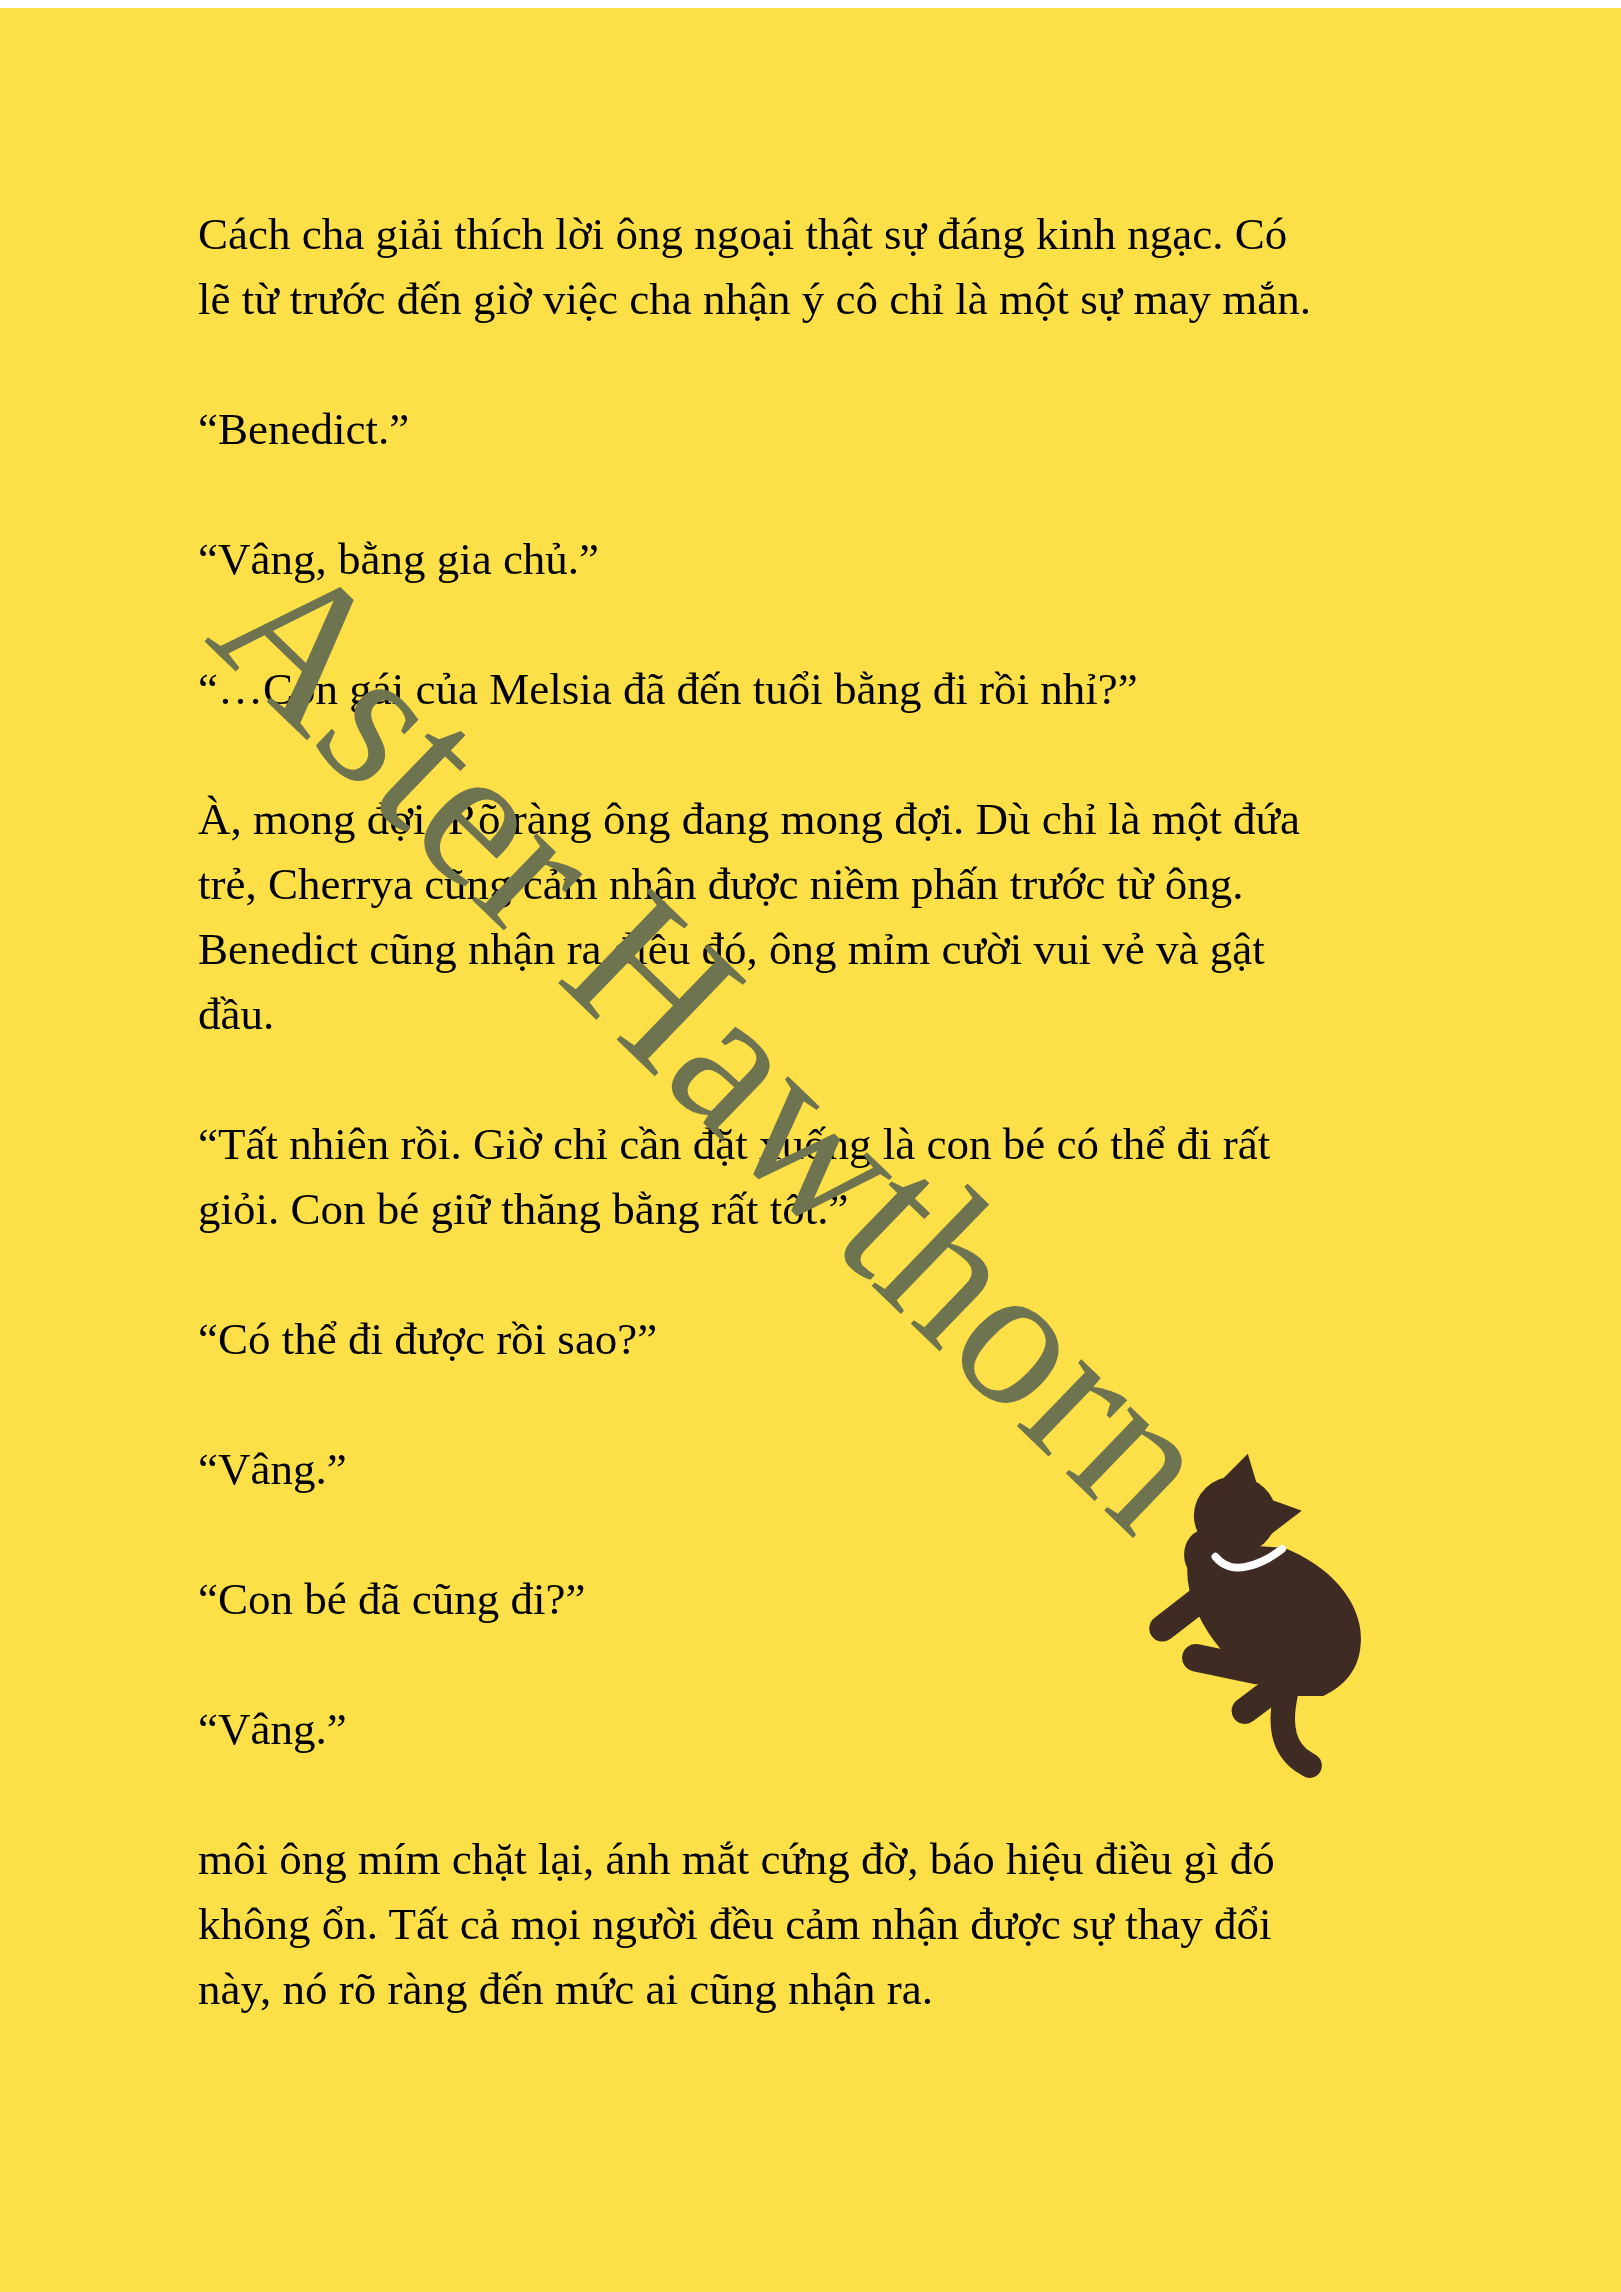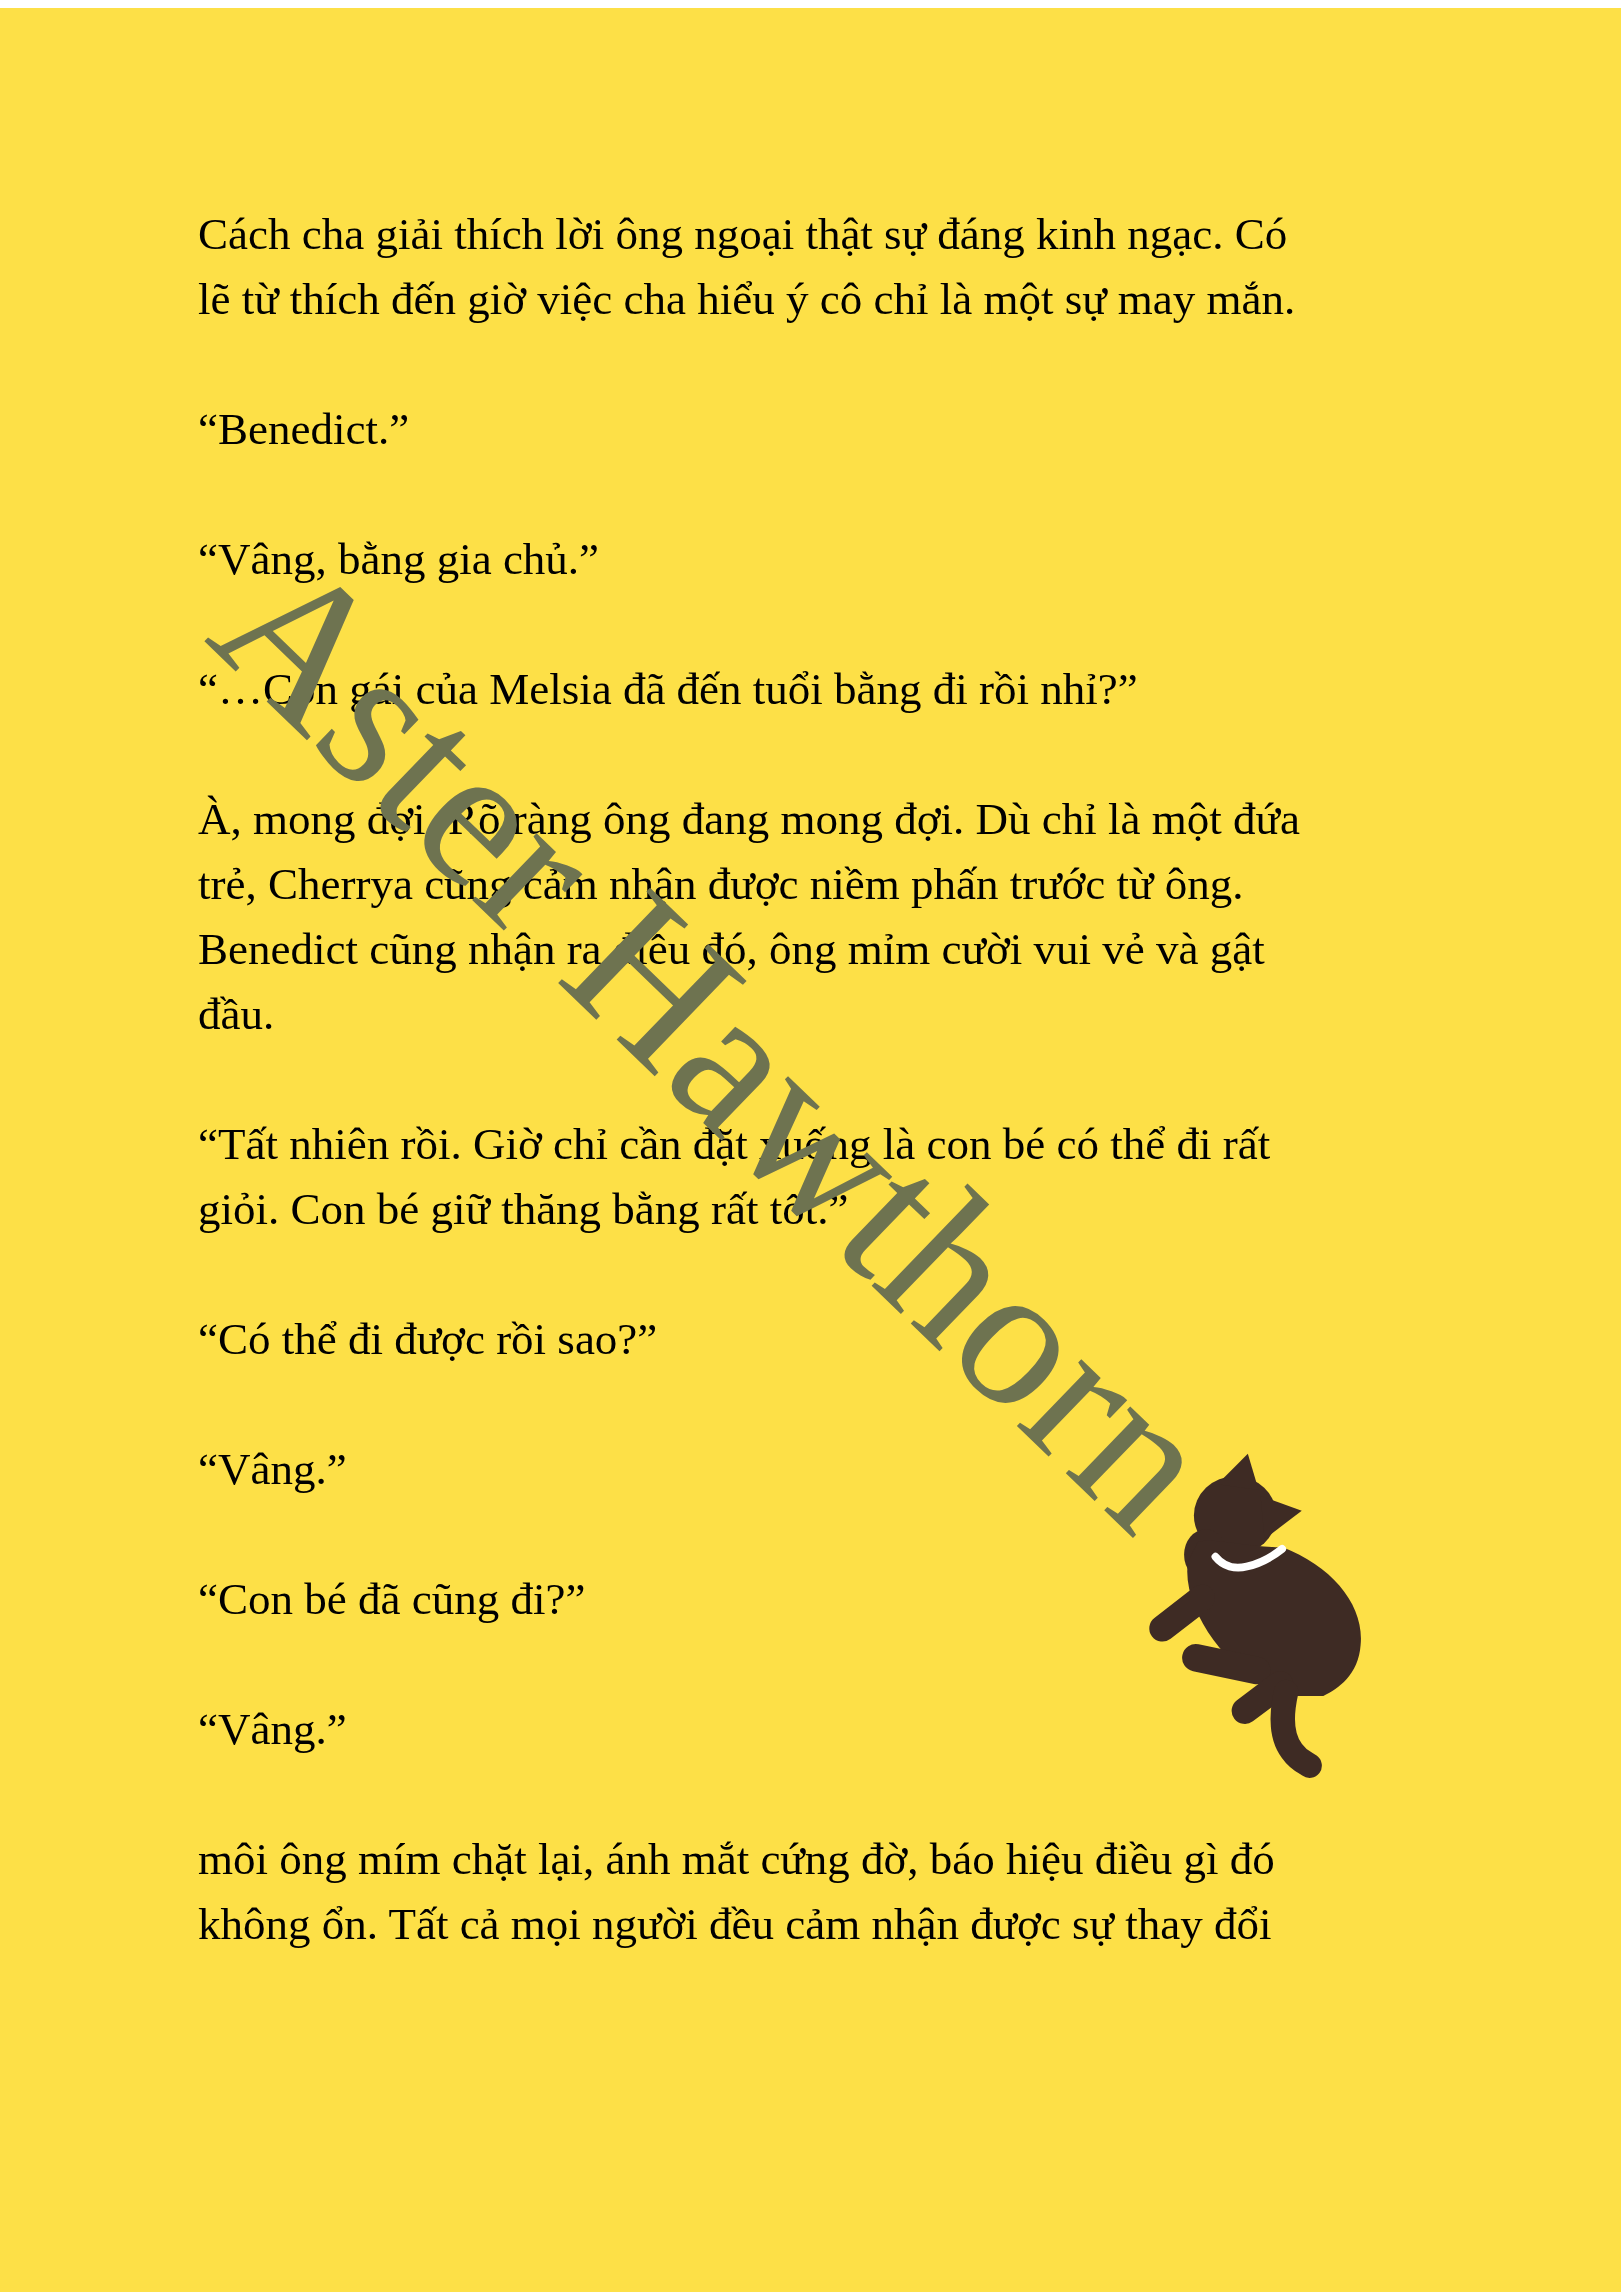--- a/index.html
+++ b/index.html
@@ -66,21 +66,21 @@
     z-index: 3;
   }
 </style>
 </head>
 <body>
 
 <div class="page">
 
   <div class="text-body">
     <div class="line">Cách cha giải thích lời ông ngoại thật sự đáng kinh ngạc. Có</div>
-    <div class="line">lẽ từ thích đến giờ việc cha hiểu ý cô chỉ là một sự may mắn.</div>
+    <div class="line">lẽ từ trước đến giờ việc cha nhận ý cô chỉ là một sự may mắn.</div>
     <div class="line"></div>
     <div class="line">“Benedict.”</div>
     <div class="line"></div>
     <div class="line">“Vâng, bằng gia chủ.”</div>
     <div class="line"></div>
     <div class="line">“…Con gái của Melsia đã đến tuổi bằng đi rồi nhỉ?”</div>
     <div class="line"></div>
     <div class="line">À, mong đợi. Rõ ràng ông đang mong đợi. Dù chỉ là một đứa</div>
     <div class="line">trẻ, Cherrya cũng cảm nhận được niềm phấn trước từ ông.</div>
     <div class="line">Benedict cũng nhận ra điều đó, ông mỉm cười vui vẻ và gật</div>
@@ -92,20 +92,21 @@
     <div class="line">“Có thể đi được rồi sao?”</div>
     <div class="line"></div>
     <div class="line">“Vâng.”</div>
     <div class="line"></div>
     <div class="line">“Con bé đã cũng đi?”</div>
     <div class="line"></div>
     <div class="line">“Vâng.”</div>
     <div class="line"></div>
     <div class="line">môi ông mím chặt lại, ánh mắt cứng đờ, báo hiệu điều gì đó</div>
     <div class="line">không ổn. Tất cả mọi người đều cảm nhận được sự thay đổi</div>
+    <div class="line">này, nó rõ ràng đến mức ai cũng nhận ra.</div>
   </div>
 
   <div class="watermark">
     <span>Aster Hawthorn</span>
   </div>
 
   <svg class="cat" viewBox="0 0 260 370" xmlns="http://www.w3.org/2000/svg">
     <g fill="#3e2b24" stroke="#3e2b24" stroke-linecap="round" stroke-linejoin="round">
 
       <ellipse cx="100" cy="78" rx="42" ry="40" stroke="none"></ellipse>

